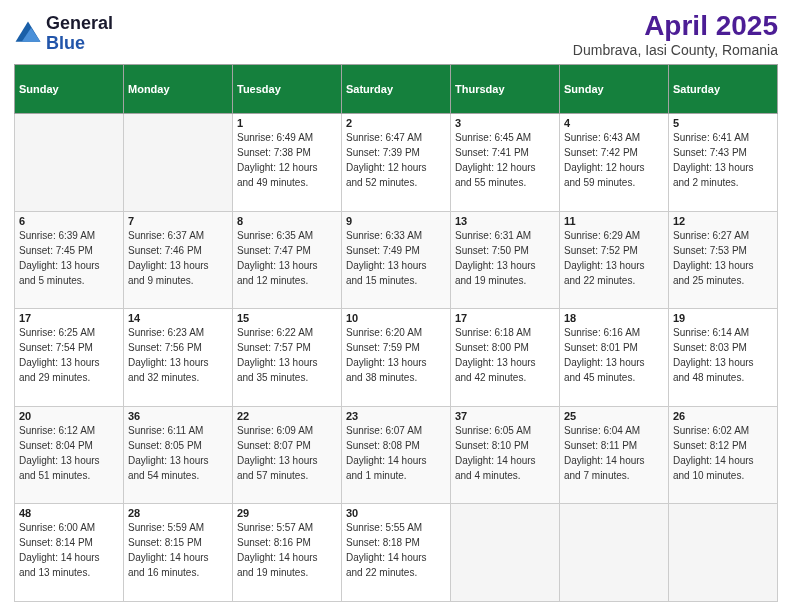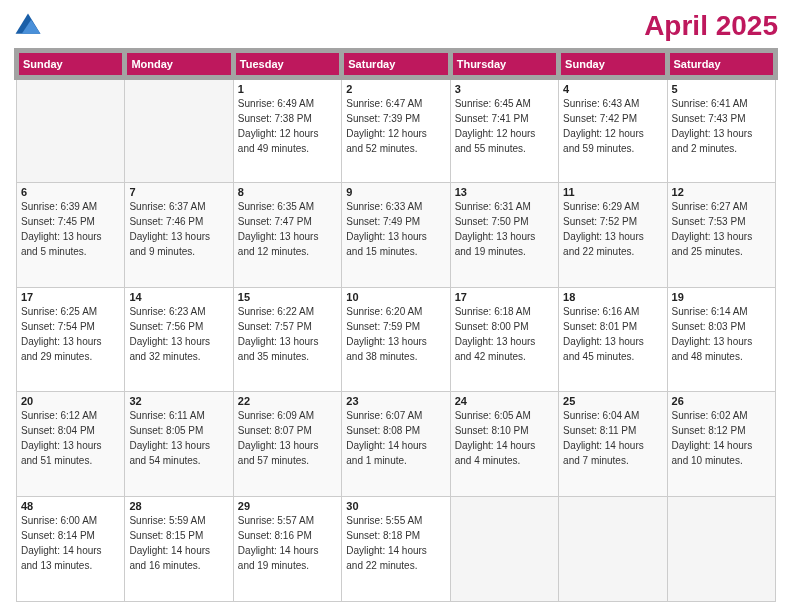--- a/index.html
+++ b/index.html
@@ -38,42 +38,42 @@
     .logo-icon {
       width: 28px;
       height: 28px;
     }
     .title-block {
       text-align: right;
     }
     .title-block h1 {
       font-size: 28px;
       font-weight: bold;
-      color: #be185d;
+      color: #4c1d95;
     }
     .title-block h2 {
       font-size: 14px;
       font-weight: normal;
       color: #444;
     }
     .calendar {
       flex: 1;
       border: 1px solid #ccc;
       border-collapse: collapse;
       width: 100%;
       table-layout: fixed;
     }
     .calendar thead tr th {
-      background: #be185d;
+      background: #15803d;
       color: #fff;
       font-size: 11px;
       font-weight: bold;
-      padding: 5px 4px;
+      padding: 18px 4px;
       text-align: left;
-      border: 5px solid #a3a3a3;
+      border: 1px solid #a3a3a3;
     }
     .calendar tbody tr td {
       border: 1px solid #ccc;
       vertical-align: top;
       padding: 3px 4px;
       font-size: 9.5px;
       color: #222;
       background: #fff;
       height: 88px;
     }
@@ -98,23 +98,28 @@
 </head>
 <body>
 
 <div class="page">
   <div class="header">
     <div class="logo">
       <svg class="logo-icon" viewBox="0 0 36 36">
         <polygon points="18,2 34,28 2,28" fill="#1a5fa8"></polygon>
         <polygon points="22,10 34,28 10,28" fill="#4a90d9"></polygon>
       </svg>
+      <div class="logo-text">
+        <span class="general">General</span><br>
+        <span class="blue">Blue</span>
+      </div>
     </div>
     <div class="title-block">
       <h1>April 2025</h1>
+      <h2>Dumbrava, Iasi County, Romania</h2>
     </div>
   </div>
 
   <table class="calendar">
     <thead>
       <tr>
       <th>Sunday</th>
           <th>Monday</th>
           <th>Tuesday</th>
           <th>Saturday</th>
@@ -207,33 +212,33 @@
             <span class="day-num">19</span>
             <div class="day-detail">Sunrise: 6:14 AM<br>Sunset: 8:03 PM<br>Daylight: 13 hours and 48 minutes.</div>
           </td>
         </tr>
         <tr>
           <td>
             <span class="day-num">20</span>
             <div class="day-detail">Sunrise: 6:12 AM<br>Sunset: 8:04 PM<br>Daylight: 13 hours and 51 minutes.</div>
           </td>
           <td>
-            <span class="day-num">32</span>
+            <span class="day-num">36</span>
             <div class="day-detail">Sunrise: 6:11 AM<br>Sunset: 8:05 PM<br>Daylight: 13 hours and 54 minutes.</div>
           </td>
           <td>
             <span class="day-num">22</span>
             <div class="day-detail">Sunrise: 6:09 AM<br>Sunset: 8:07 PM<br>Daylight: 13 hours and 57 minutes.</div>
           </td>
           <td>
             <span class="day-num">23</span>
             <div class="day-detail">Sunrise: 6:07 AM<br>Sunset: 8:08 PM<br>Daylight: 14 hours and 1 minute.</div>
           </td>
           <td>
-            <span class="day-num">24</span>
+            <span class="day-num">37</span>
             <div class="day-detail">Sunrise: 6:05 AM<br>Sunset: 8:10 PM<br>Daylight: 14 hours and 4 minutes.</div>
           </td>
           <td>
             <span class="day-num">25</span>
             <div class="day-detail">Sunrise: 6:04 AM<br>Sunset: 8:11 PM<br>Daylight: 14 hours and 7 minutes.</div>
           </td>
           <td>
             <span class="day-num">26</span>
             <div class="day-detail">Sunrise: 6:02 AM<br>Sunset: 8:12 PM<br>Daylight: 14 hours and 10 minutes.</div>
           </td>

